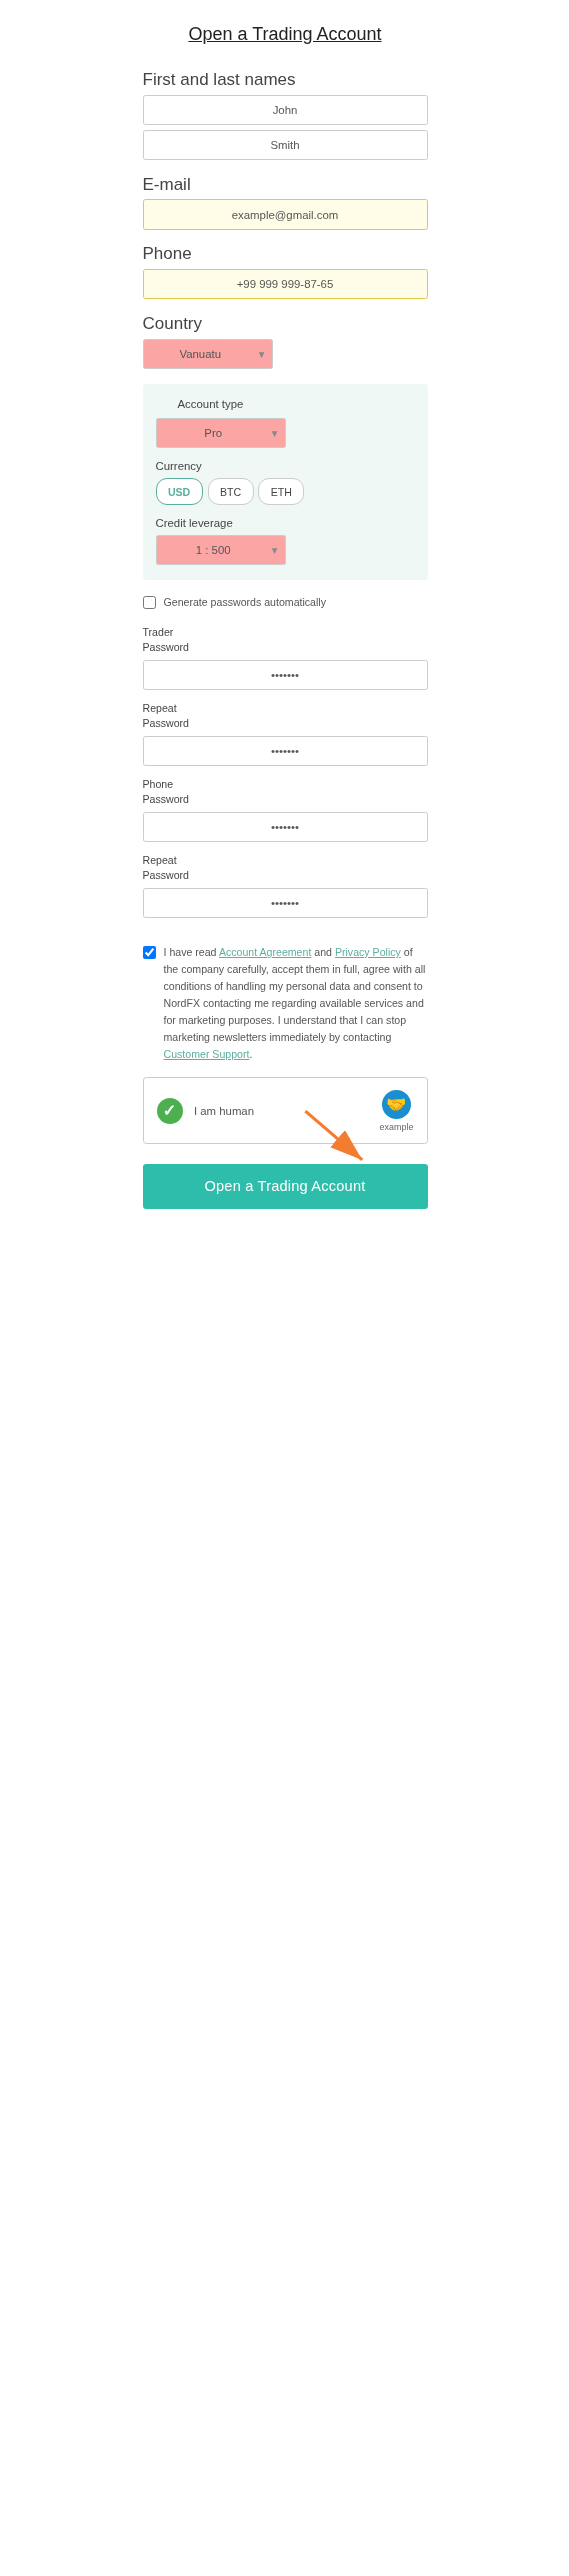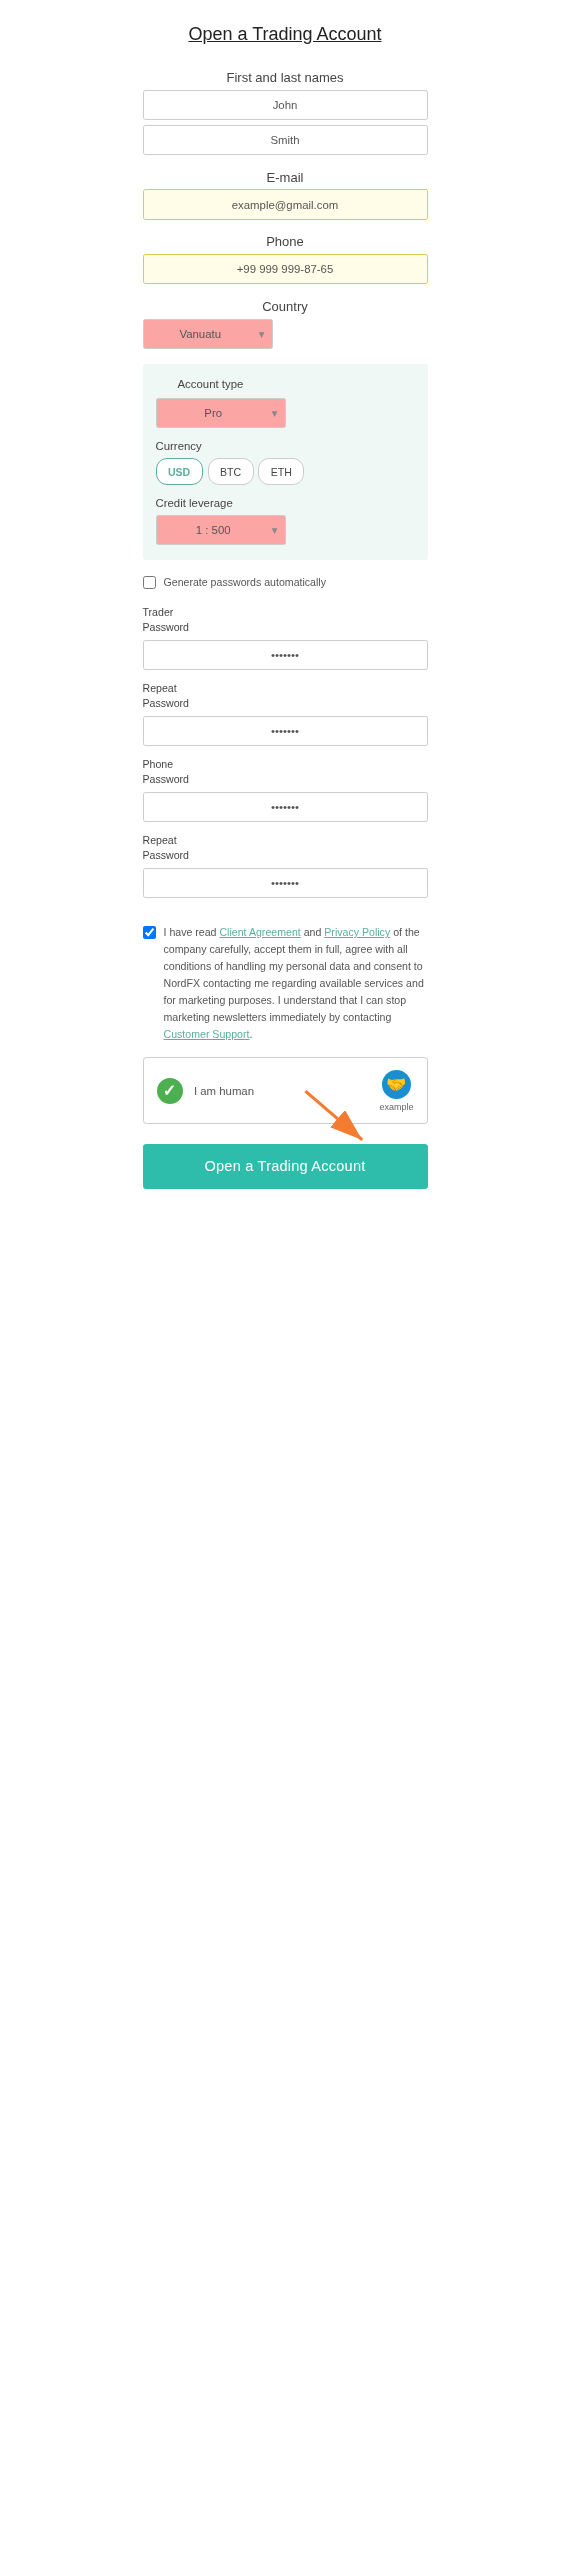--- a/index.html
+++ b/index.html
@@ -52,24 +52,23 @@
       color: white;
     }
     .social-btn.google { background: #e63a2e; }
     .social-btn.facebook { background: #3b5998; }
     .social-btn.twitter { background: #1da1f2; }
 
     .form-section {
       margin-bottom: 14.6px;
     }
     .field-label {
-      font-size: 13px;
+      font-size: 17px;
       color: #444;
       margin-bottom: 4.9px;
-      text-align: center;
     }
     .text-input {
       width: 100%;
       padding: 8.1px 9.8px;
       border: 0.8px solid #ccc;
       border-radius: 2.4px;
       font-size: 11.4px;
       text-align: center;
       color: #555;
       background: #fff;
@@ -358,21 +357,21 @@
 
     <div class="password-field-label">Repeat<br>Password</div>
     <input type="password" class="password-input" value="•••••••" style="">
 
   </div>
 
   <div class="checkbox-section">
     <div class="checkbox-row">
       <input type="checkbox" checked="" style="">
       <span class="agreement-text">
-        I have read <a href="#">Client Agreement</a> and <a href="#">Privacy Policy</a> of the company carefully, accept them in full, agree with all conditions of handling my personal data and consent to NordFX contacting me regarding available services and for marketing purposes. I understand that I can stop marketing newsletters immediately by contacting <a href="#">Customer Support</a>.
+        I have read <a href="#">Account Agreement</a> and <a href="#">Privacy Policy</a> of the company carefully, accept them in full, agree with all conditions of handling my personal data and consent to NordFX contacting me regarding available services and for marketing purposes. I understand that I can stop marketing newsletters immediately by contacting <a href="#">Customer Support</a>.
       </span>
     </div>
   </div>
 
   <div class="captcha-box">
     <div class="captcha-left">
       <div class="captcha-check">✓</div>
       <span class="captcha-text">I am human</span>
     </div>
     <div class="captcha-logo">

